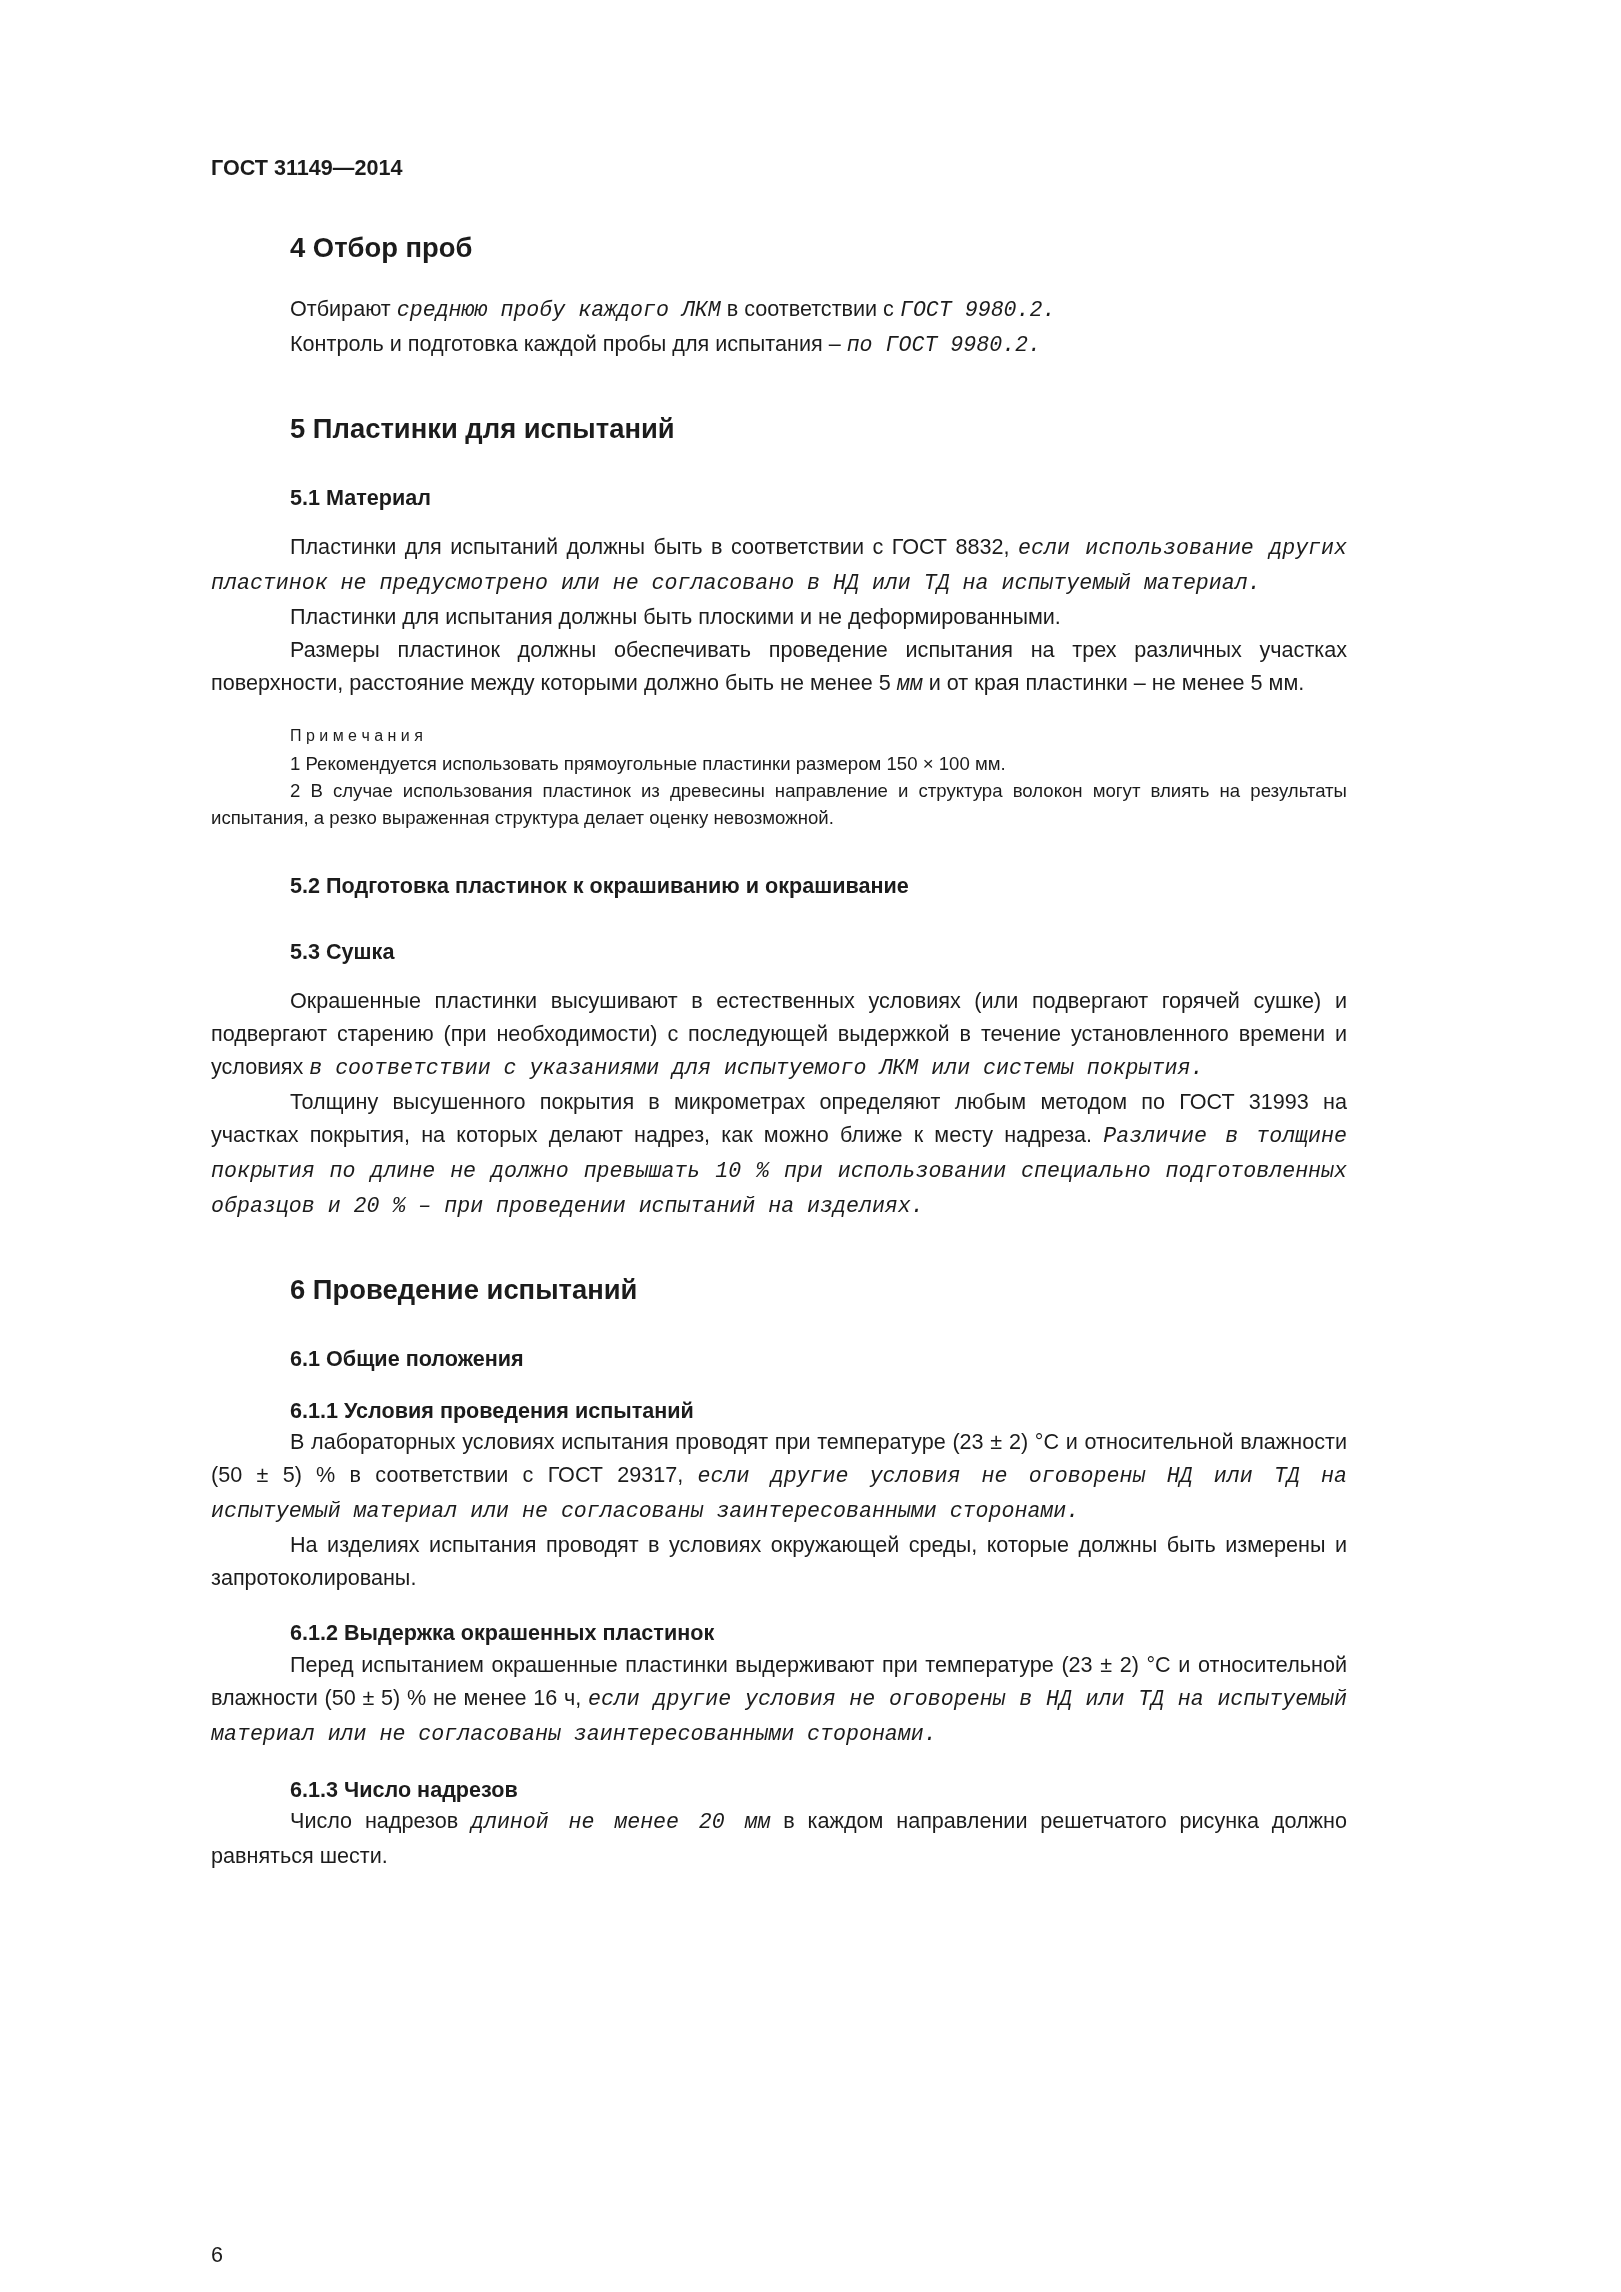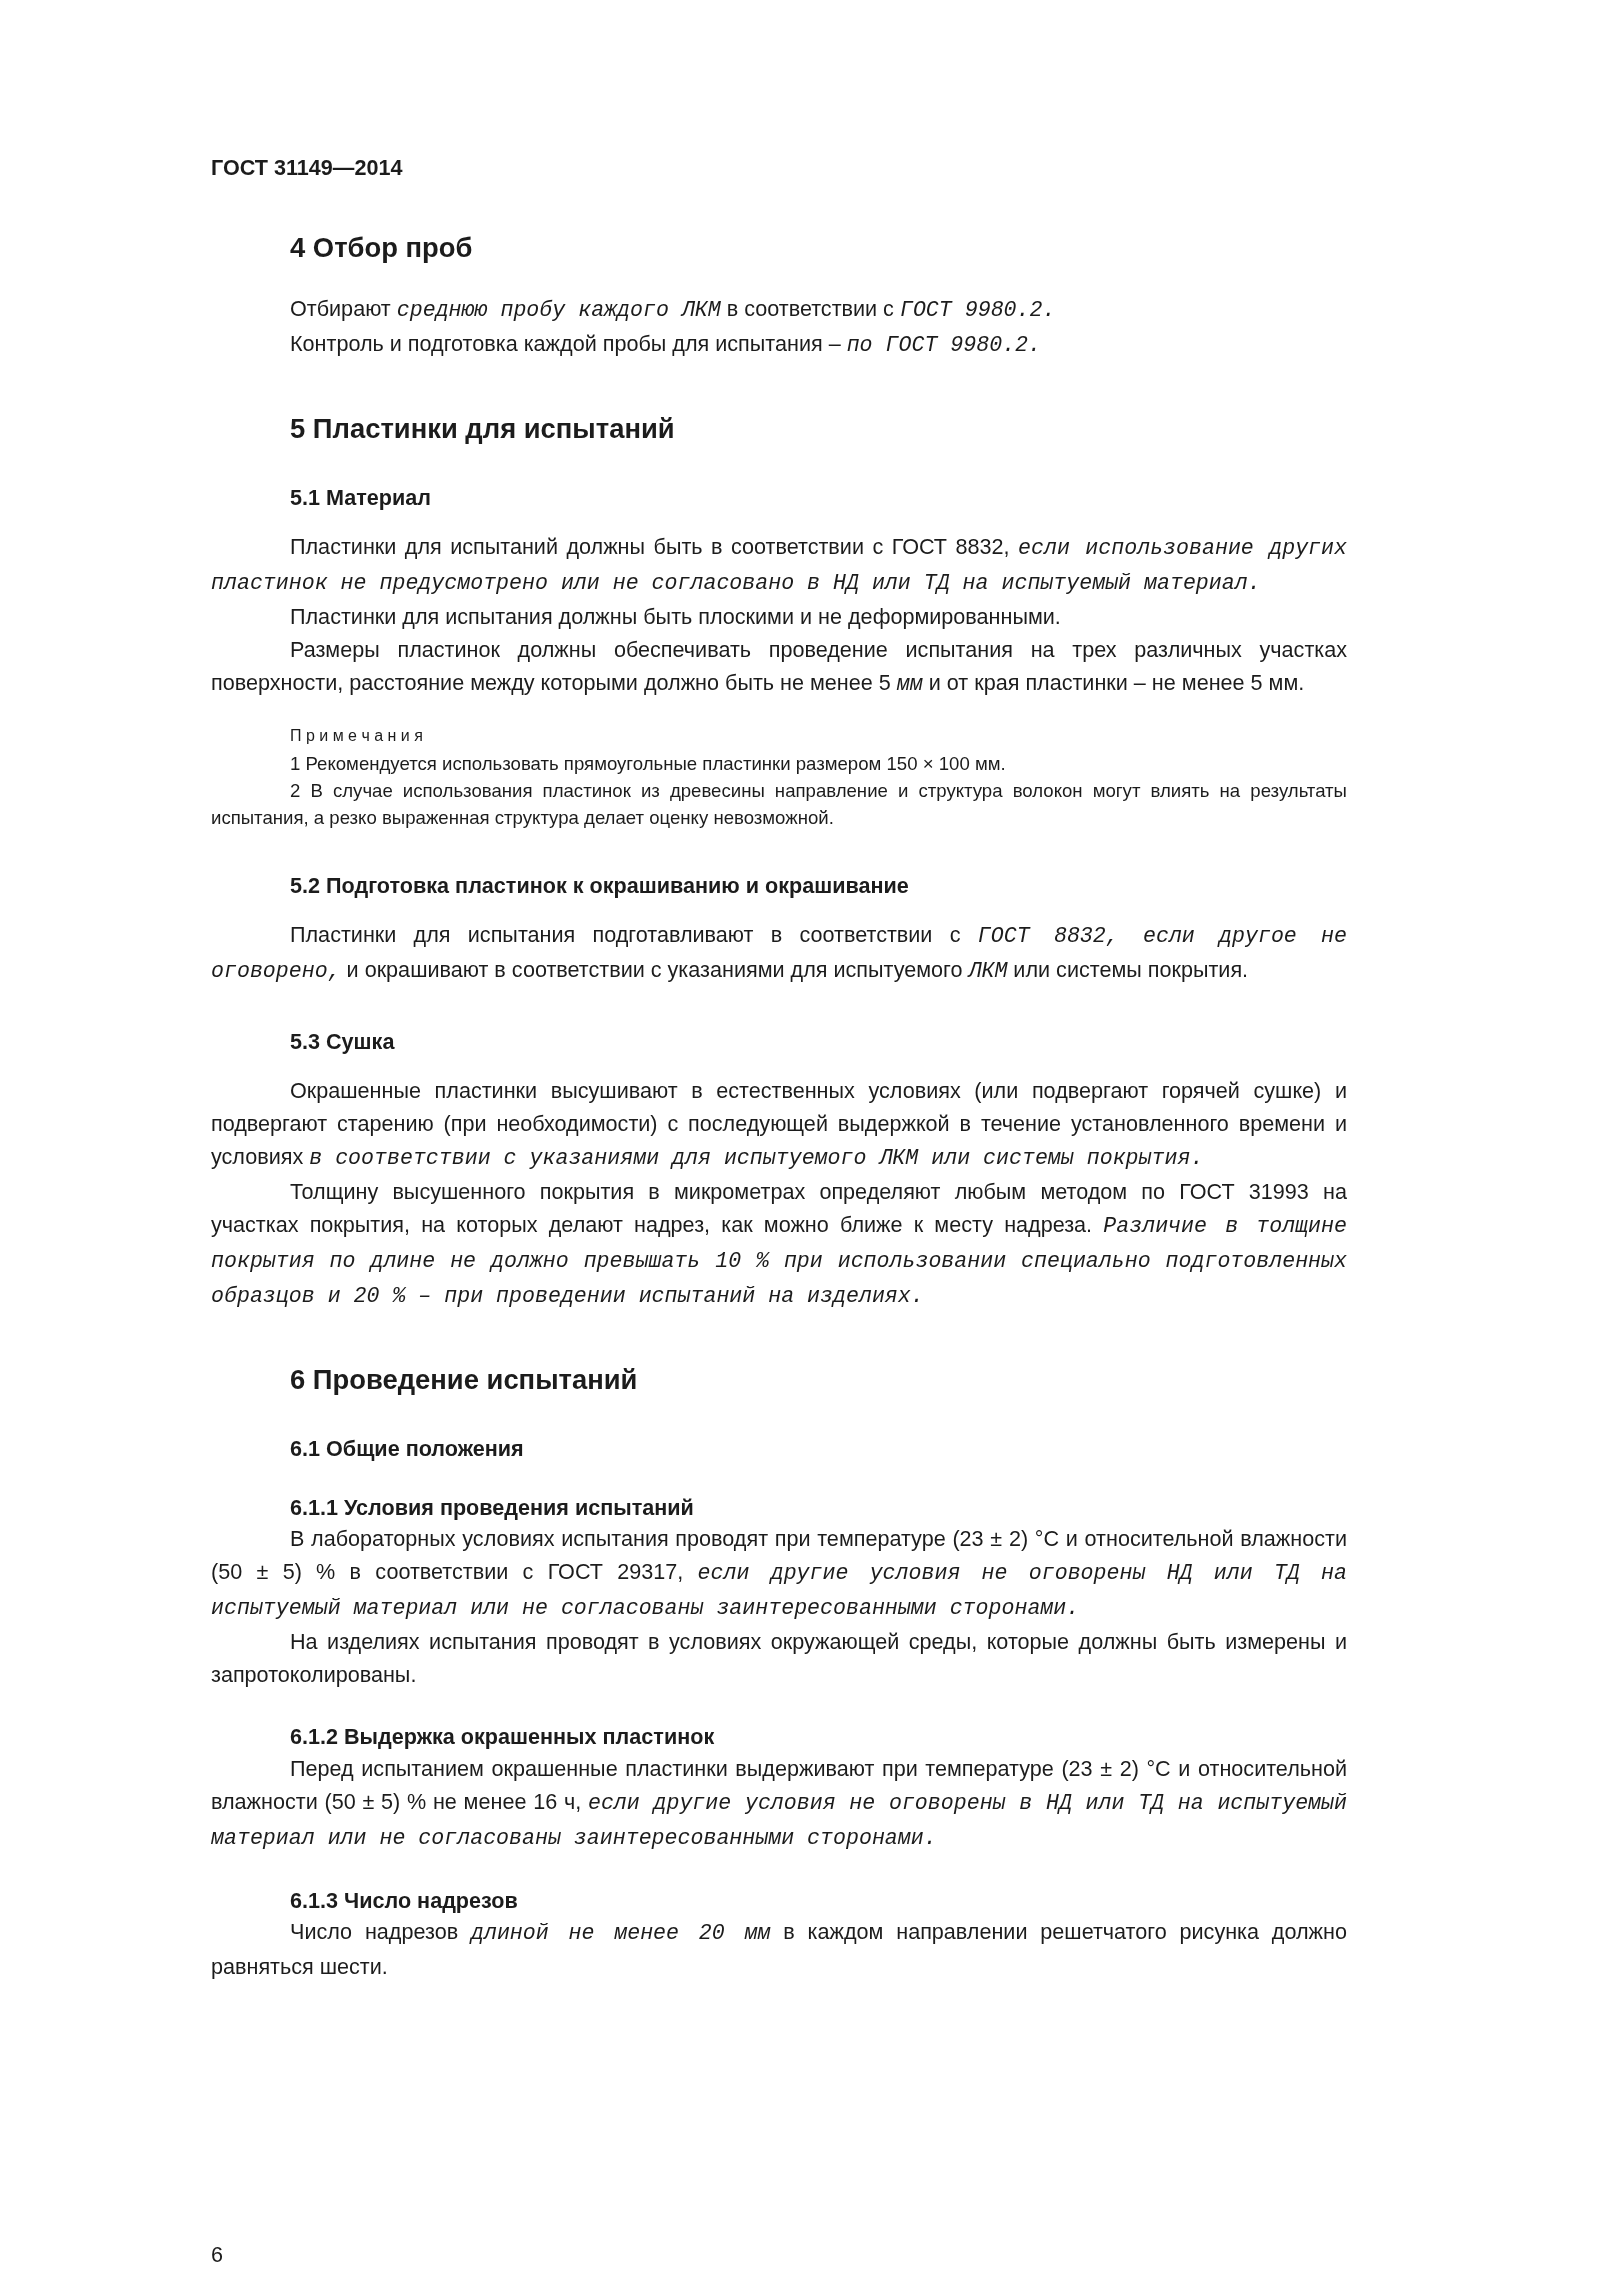--- a/index.html
+++ b/index.html
@@ -37,21 +37,21 @@
     font-weight: bold;
     padding-left: 79px;
     margin-top: 41px;
     margin-bottom: 19.6px;
   }
   .h3 {
     font-size: 21.6px;
     line-height: 25.5px;
     font-weight: bold;
     padding-left: 79px;
-    margin-top: 33px;
+    margin-top: 26px;
     margin-bottom: 2px;
   }
   .p {
     font-size: 21.6px;
     line-height: 33px;
     text-align: justify;
     text-indent: 79px;
   }
   .note-head {
     font-size: 16px;
@@ -87,21 +87,20 @@
       <div class="p"><span class="run">Контроль и подготовка каждой пробы для испытания – </span><span class="run it">по ГОСТ 9980.2.</span></div>
       <div class="h1"><span class="run">5 Пластинки для испытаний</span></div>
       <div class="h2"><span class="run">5.1 Материал</span></div>
       <div class="p"><span class="run">Пластинки для испытаний должны быть в соответствии с ГОСТ 8832, </span><span class="run it">если использование других пластинок не предусмотрено или не согласовано в НД или ТД на испытуемый материал.</span></div>
       <div class="p"><span class="run">Пластинки для испытания должны быть плоскими и не деформированными.</span></div>
       <div class="p"><span class="run">Размеры пластинок должны обеспечивать проведение испытания на трех различных участках поверхности, расстояние между которыми должно быть не менее 5 </span><span class="run it">мм</span><span class="run"> и от края пластинки – не менее 5 мм.</span></div>
       <div class="note-head"><span class="run">П р и м е ч а н и я</span></div>
       <div class="note"><span class="run">1 Рекомендуется использовать прямоугольные пластинки размером 150 × 100 мм.</span></div>
       <div class="note"><span class="run">2 В случае использования пластинок из древесины направление и структура волокон могут влиять на результаты испытания, а резко выраженная структура делает оценку невозможной.</span></div>
       <div class="h2"><span class="run">5.2 Подготовка пластинок к окрашиванию и окрашивание</span></div>
-      <div class="p"><span class="run">Пластинки для испытания подготавливают в соответствии с </span><span class="run it">ГОСТ 8832, если другое не оговорено,</span><span class="run"> и окрашивают в соответствии с указаниями для испытуемого </span><span class="run it">ЛКМ</span><span class="run"> или системы покрытия.</span></div>
       <div class="h2"><span class="run">5.3 Сушка</span></div>
       <div class="p"><span class="run">Окрашенные пластинки высушивают в естественных условиях (или подвергают горячей сушке) и подвергают старению (при необходимости) с последующей выдержкой в течение установленного времени и условиях </span><span class="run it">в соответствии с указаниями для испытуемого ЛКМ или системы покрытия.</span></div>
       <div class="p"><span class="run">Толщину высушенного покрытия в микрометрах определяют любым методом по ГОСТ 31993 на участках покрытия, на которых делают надрез, как можно ближе к месту надреза. </span><span class="run it">Различие в толщине покрытия по длине не должно превышать 10 % при использовании специально подготовленных образцов и 20 % – при проведении испытаний на изделиях.</span></div>
       <div class="h1"><span class="run">6 Проведение испытаний</span></div>
       <div class="h2"><span class="run">6.1 Общие положения</span></div>
       <div class="h3"><span class="run">6.1.1 Условия проведения испытаний</span></div>
       <div class="p"><span class="run">В лабораторных условиях испытания проводят при температуре (23 ± 2) °С и относительной влажности (50 ± 5) % в соответствии с ГОСТ 29317, </span><span class="run it">если другие условия не оговорены НД или ТД на испытуемый материал или не согласованы заинтересованными сторонами.</span></div>
       <div class="p"><span class="run">На изделиях испытания проводят в условиях окружающей среды, которые должны быть измерены и запротоколированы.</span></div>
       <div class="h3"><span class="run">6.1.2 Выдержка окрашенных пластинок</span></div>
       <div class="p"><span class="run">Перед испытанием окрашенные пластинки выдерживают при температуре (23 ± 2) °С и относительной влажности (50 ± 5) % не менее 16 ч, </span><span class="run it">если другие условия не оговорены в НД или ТД на испытуемый материал или не согласованы заинтересованными сторонами.</span></div>

